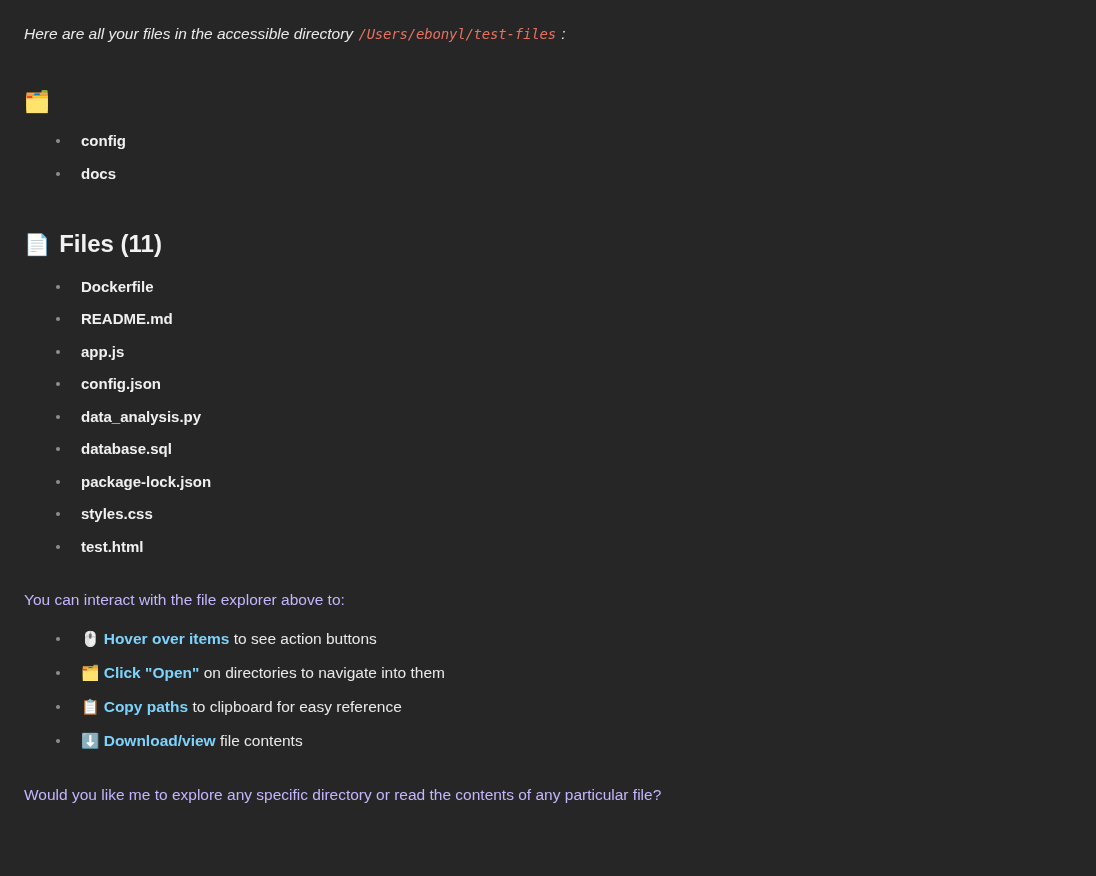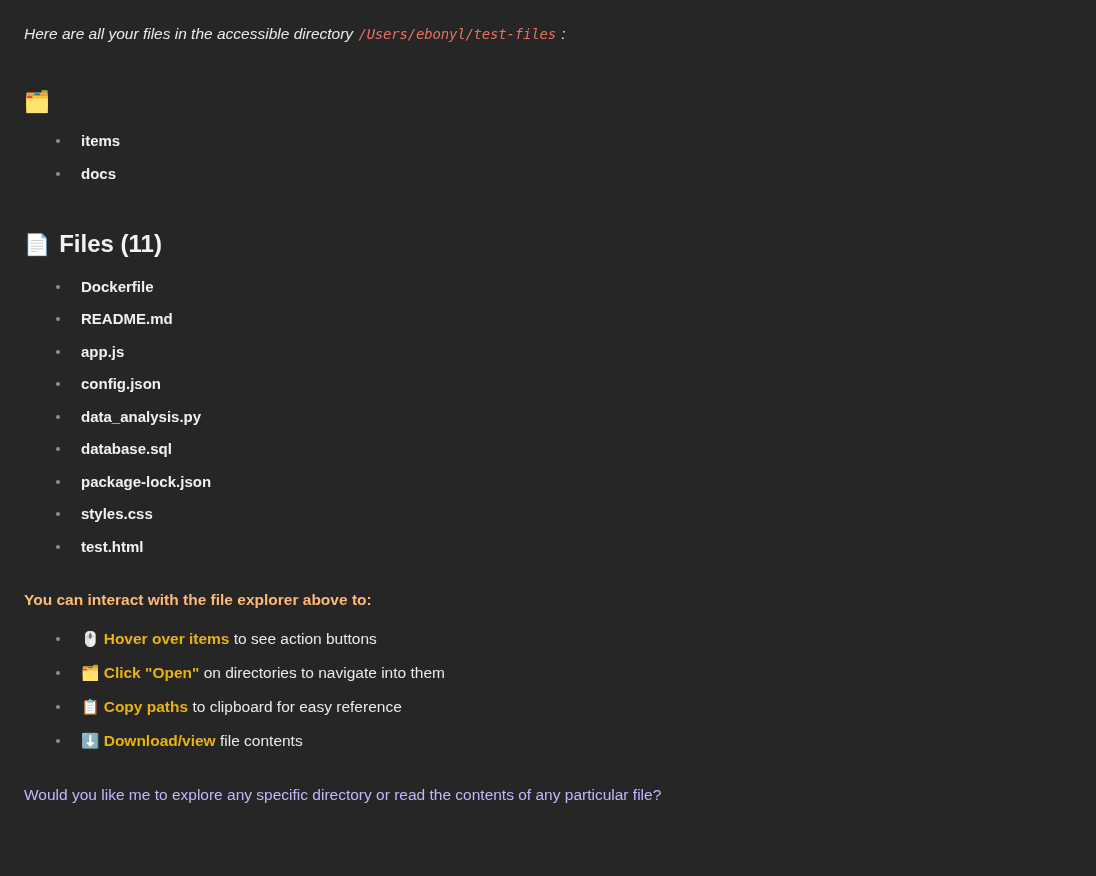--- a/index.html
+++ b/index.html
@@ -68,24 +68,24 @@
     left: 32px;
     top: 9px;
     width: 4px;
     height: 4px;
     border-radius: 50%;
     background: #8e8e8e;
   }
   .files-list li { margin-bottom: 10px; }
   .interact-text {
     font-size: 15.5px;
-    color: #fdba74;
+    color: #c4b5fd;
     margin: 30px 0 16px 0;
     line-height: 1.5;
-    font-weight: 700;
+    font-weight: 400;
   }
   ul.tips {
     list-style: none;
     margin: 0 0 0 0;
     padding: 0;
   }
   ul.tips li {
     position: relative;
     padding-left: 57px;
     margin: 0 0 10px 0;
@@ -104,21 +104,21 @@
     border-radius: 50%;
     background: #8e8e8e;
   }
   ul.tips .t-emoji {
     display: inline-block;
     margin-right: 4px;
     font-size: 15px;
   }
   ul.tips b {
     font-weight: 700;
-    color: #eab308;
+    color: #7dd3fc;
   }
   .closing {
     font-size: 15.5px;
     color: #c4b5fd;
     margin: 30px 0 0 0;
     line-height: 1.5;
   }
 </style>
 </head>
 <body>
@@ -129,21 +129,21 @@
     <span>Here are all your files in the accessible directory</span>
     <span class="path-code">/Users/ebonyl/test-files</span>
     <span>:</span>
   </p>
 
   <h2 class="section">
     <span class="emoji">🗂️</span>
   </h2>
 
   <ul class="items dirs-list">
-    <li><span>items</span></li>
+    <li><span>config</span></li>
     <li><span>docs</span></li>
   </ul>
 
   <h2 class="section">
     <span class="emoji">📄</span>
     <span>Files (11)</span>
   </h2>
 
   <ul class="items files-list">
     <li><span>Dockerfile</span></li>

